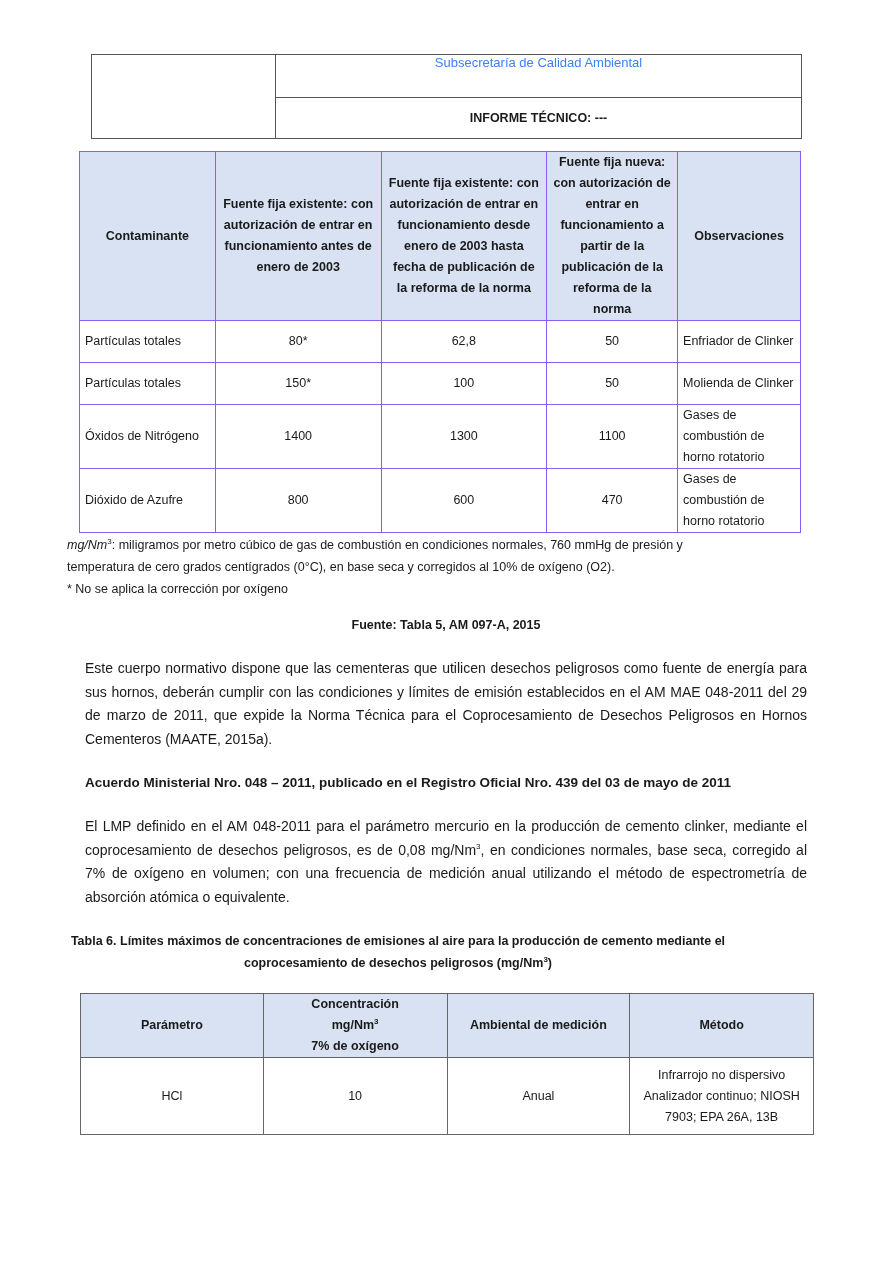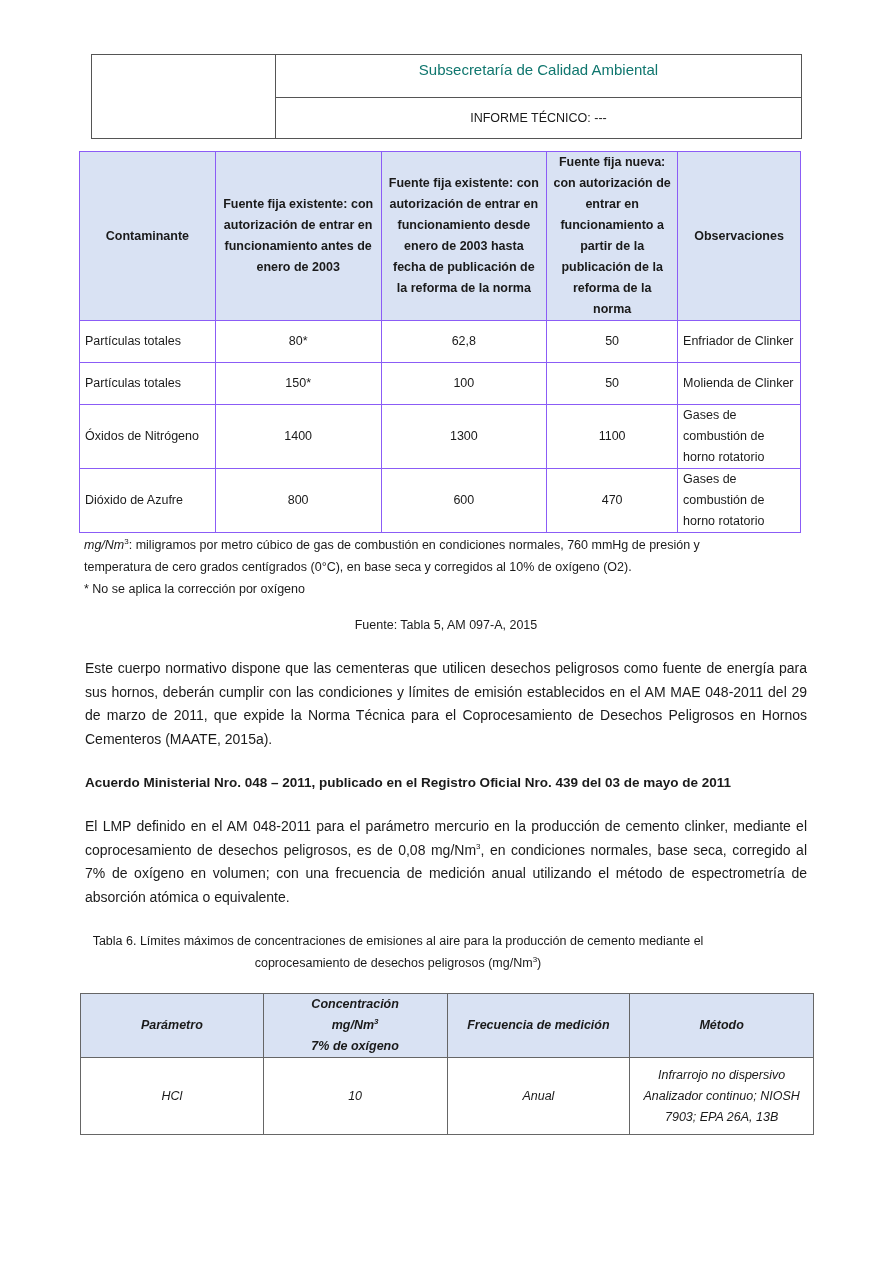--- a/index.html
+++ b/index.html
@@ -5,42 +5,42 @@
   html, body { margin:0; padding:0; background:#ffffff; }
   body { width:892px; height:1263px; position:relative; font-family:"Liberation Sans", sans-serif; color:#1a1a1a; overflow:hidden; }
   .abs { position:absolute; }
 
   
   #hdr { left:91px; top:54px; width:711px; height:85px; border:1px solid #555; box-sizing:border-box; }
   #hdr .left { position:absolute; left:0; top:0; width:183px; height:83px; border-right:1px solid #555; }
   #hdr .r1 { position:absolute; left:184px; top:0; right:0; height:42px; border-bottom:1px solid #555; text-align:center; }
   #hdr .r2 { position:absolute; left:184px; top:43px; right:0; bottom:0; text-align:center; }
   .ministry { font-size:12.5px; font-weight:bold; margin-top:6px; letter-spacing:0; }
-  .subsec { font-size:15px; color:#0f766e; margin-top:6px; }
-  .informe { font-size:12.5px; font-weight:normal; margin-top:13px; }
+  .subsec { font-size:13px; color:#3b82f6; margin-top:0; }
+  .informe { font-size:12.5px; font-weight:bold; margin-top:13px; }
 
   
   table { border-collapse:collapse; position:absolute; }
   #t5 { left:79px; top:151px; width:722px; font-size:12.5px; }
   #t5 th, #t5 td { border:1px solid #8b5cf6; padding:0 5px; }
   #t5 th { background:#d9e2f3; font-weight:bold; text-align:center; line-height:21px; }
   #t5 td { line-height:21px; }
   #t5 td.c { text-align:center; }
   #t5 th.h0 { height:168px; }
   #t5 tr.r { height:42px; }
   #t5 tr.r3 { height:63px; }
 
-  .note { left:84px; font-size:12.5px; line-height:22px; }
-  .center { text-align:center; font-size:12.5px; }
+  .note { left:67px; font-size:12.5px; line-height:22px; }
+  .center { text-align:center; font-size:12.5px;font-weight:bold; }
   .para { left:85px; width:722px; font-size:14px; line-height:23.5px; text-align:justify; text-align-last:left; }
   .heading { left:85px; font-size:13.5px; font-weight:bold; }
   sup { font-size:8px; vertical-align:super; line-height:0; }
 
   #t6 { left:80px; top:993px; width:734px; font-size:12.5px; }
-  #t6 th, #t6 td { border:1px solid #666; text-align:center; padding:0 4px; line-height:21px;font-style:italic; }
+  #t6 th, #t6 td { border:1px solid #666; text-align:center; padding:0 4px; line-height:21px; }
   #t6 th { background:#d9e2f3; font-weight:bold; height:63px; }
   #t6 td { height:76px; }
 </style>
 </head>
 <body>
 
 <div id="hdr" class="abs">
   <div class="left"></div>
   <div class="r1">
     <div class="subsec">Subsecretaría de Calidad Ambiental</div>
@@ -126,21 +126,21 @@
       <col style="width:184px">
   </colgroup>
   <tbody>
       <tr>
     <th>Parámetro</th>
     <th>
       <span>Concentración</span><br>
       <span>mg/Nm</span><sup>3</sup><br>
       <span>7% de oxígeno</span>
     </th>
-    <th>Frecuencia de medición</th>
+    <th>Ambiental de medición</th>
     <th>Método</th>
   </tr>
   <tr>
     <td>HCl</td>
     <td>10</td>
     <td>Anual</td>
     <td>
       <span>Infrarrojo no dispersivo</span><br>
       <span>Analizador continuo; NIOSH</span><br>
       <span>7903; EPA 26A, 13B</span>

